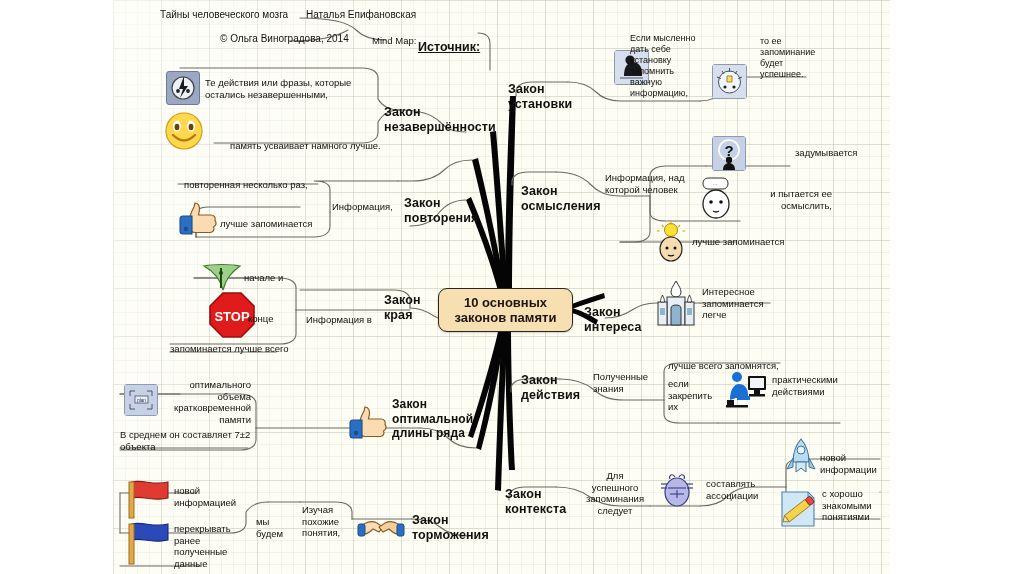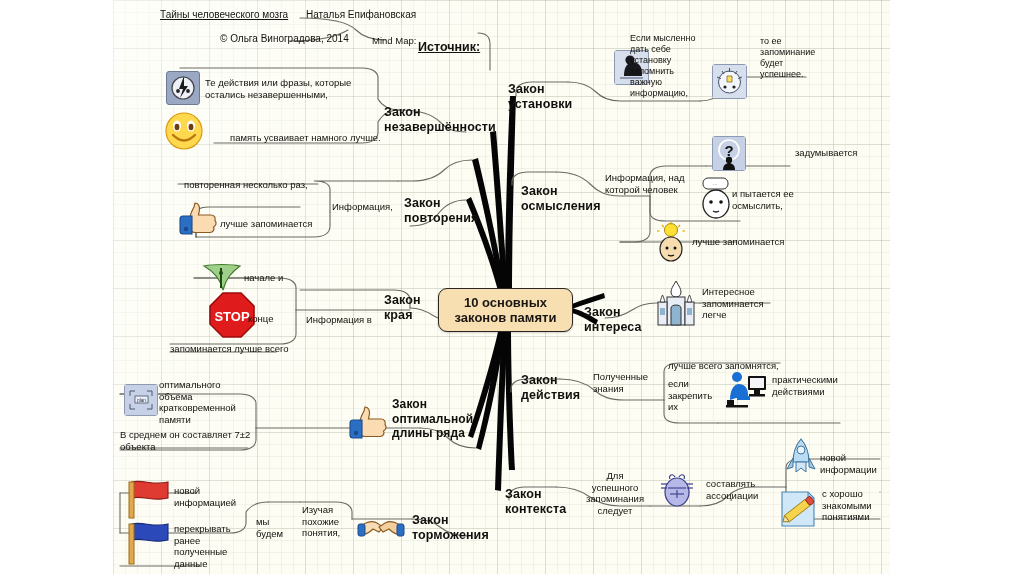--- a/index.html
+++ b/index.html
@@ -146,21 +146,21 @@
       <path d="M412,519 L352,519"></path>
       <path d="M352,519 L352,512 C352,506 346,502 336,502 L300,502"></path>
       <path d="M300,502 L268,502"></path>
       <path d="M268,502 C256,502 250,506 246,512 L246,523 C246,529 240,533 230,533 L120,533"></path>
       <path d="M120,493 L196,493"></path>
       <path d="M120,533 L120,493"></path>
       <path d="M120,566 L200,566"></path>
     </g>
   </svg>
 
-  <div class="hdr" style="left:160px;top:9px;text-decoration:underline;">Тайны человеческого мозга</div>
+  <div class="hdr" style="left:160px;top:9px;">Тайны человеческого мозга</div>
   <div class="hdr" style="left:306px;top:9px;">Наталья Епифановская</div>
   <div class="hdr" style="left:220px;top:33px;">© Ольга Виноградова, 2014</div>
   <div class="hdr mm" style="left:360px;top:35px;padding-left:12px;">Mind Map:</div>
   <div class="hdr b" style="left:418px;top:40px;text-decoration:underline;">Источник:</div>
 
   <div id="central">
     <span>10 основных</span>
     <span>законов памяти</span>
   </div>
 
@@ -183,21 +183,21 @@
   <div class="ico" style="left:164px;top:112px;width:40px;height:38px;">
     <svg class="glyph" width="40" height="38" viewBox="0 0 40 38">
       <ellipse cx="20" cy="19" rx="18" ry="18" fill="#ffd84d" stroke="#d99b12" stroke-width="1.2"></ellipse>
       <ellipse cx="13" cy="14" rx="4" ry="5.5" fill="#fff"></ellipse>
         <ellipse cx="27" cy="14" rx="4" ry="5.5" fill="#fff"></ellipse>
       <ellipse cx="13" cy="15" rx="2.4" ry="3.2" fill="#6b3d12"></ellipse>
         <ellipse cx="27" cy="15" rx="2.4" ry="3.2" fill="#6b3d12"></ellipse>
       <path d="M9 23 Q20 34 31 23" fill="none" stroke="#b8760d" stroke-width="2.4" stroke-linecap="round"></path>
     </svg>
   </div>
-  <div class="nd t-sm" style="left:212px;top:132px;width:200px;padding-left:18px;">память усваивает намного лучше.</div>
+  <div class="nd t-sm" style="left:212px;top:140px;width:200px;padding-left:18px;">память усваивает намного лучше.</div>
 
   <div class="nd law" style="left:508px;top:82px;">
     <div>Закон</div>
     <div>установки</div>
   </div>
 
   <div class="ico sq2" style="left:614px;top:50px;width:33px;height:33px;">
     <svg class="glyph" width="33" height="33" viewBox="0 0 33 33">
       <rect x="0" y="0" width="33" height="33" fill="#d7deec"></rect>
       <path d="M9 24 C9 16 13 11 18 11 C23 11 27 15 27 22 L27 25 L9 25 Z" fill="#17191d"></path>
@@ -266,21 +266,21 @@
   <div class="ico" style="left:700px;top:178px;width:34px;height:42px;">
     <svg class="glyph" width="34" height="42" viewBox="0 0 34 42">
       <rect x="3" y="0" width="25" height="11" rx="5" fill="#fff" stroke="#333" stroke-width="1"></rect>
       <text x="15" y="8" text-anchor="middle" font-size="5" fill="#333" font-family="Liberation Sans, sans-serif">···</text>
       <ellipse cx="16" cy="26" rx="13" ry="14" fill="#fff" stroke="#222" stroke-width="1.3"></ellipse>
       <circle cx="11" cy="24" r="1.8" fill="#111"></circle>
         <circle cx="21" cy="24" r="1.8" fill="#111"></circle>
       <path d="M13 33 q3 2 6 0" fill="none" stroke="#111" stroke-width="1.3"></path>
     </svg>
   </div>
-  <div class="nd t-sm" style="left:732px;top:188px;width:80px;">и пытается ее осмыслить,</div>
+  <div class="nd t-sm" style="left:752px;top:188px;width:80px;text-align:right;">и пытается ее осмыслить,</div>
 
   <div class="ico" style="left:656px;top:222px;width:30px;height:40px;">
     <svg class="glyph" width="30" height="40" viewBox="0 0 30 40">
       <circle cx="15" cy="8" r="6.5" fill="#ffe033" stroke="#a8860c" stroke-width="1"></circle>
       <g stroke="#e0a800" stroke-width="1.2">
           <path d="M15 0 v2.5"></path>
           <path d="M6 3 l1.7 2"></path>
           <path d="M24 3 l-1.7 2"></path>
           <path d="M1 9 h2.5"></path>
           <path d="M29 9 h-2.5"></path>
@@ -381,21 +381,21 @@
       <rect x="10" y="11" width="13" height="7" fill="#e9eef7" stroke="#4a5570" stroke-width=".8"></rect>
       <text x="16.5" y="16.5" text-anchor="middle" font-size="4.6" fill="#2a3345" font-family="Liberation Sans, sans-serif">plan</text>
       <g stroke="#4a5570" stroke-width="1" fill="none">
         <path d="M5 6 h5 M5 6 v5"></path>
           <path d="M27 6 h-5 M27 6 v5"></path>
         <path d="M5 24 h5 M5 24 v-5"></path>
           <path d="M27 24 h-5 M27 24 v-5"></path>
       </g>
     </svg>
   </div>
-  <div class="nd t-sm" style="left:159px;top:379px;width:92px;">оптимального объема кратковременной памяти</div>
+  <div class="nd t-sm" style="left:159px;top:379px;width:92px;text-align:right;">оптимального объема кратковременной памяти</div>
   <div class="nd t-sm" style="left:120px;top:429px;width:150px;">В среднем он составляет 7±2 объекта</div>
 
   <div class="nd law" style="left:505px;top:487px;">
     <div>Закон</div>
     <div>контекста</div>
   </div>
   <div class="nd t-sm" style="left:584px;top:470px;width:62px;text-align:center;">Для успешного запоминания следует</div>
 
   <div class="ico" style="left:660px;top:470px;width:34px;height:38px;">
     <svg class="glyph" width="34" height="38" viewBox="0 0 34 38">

